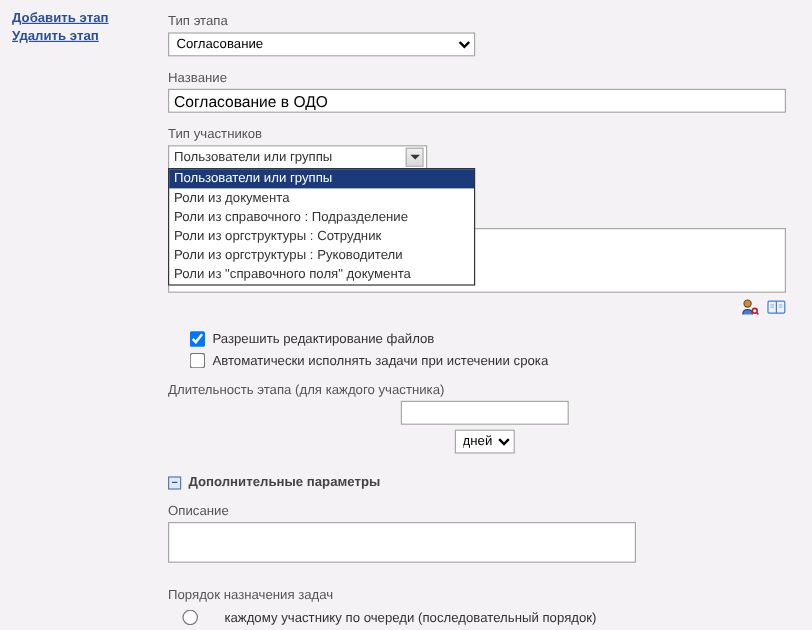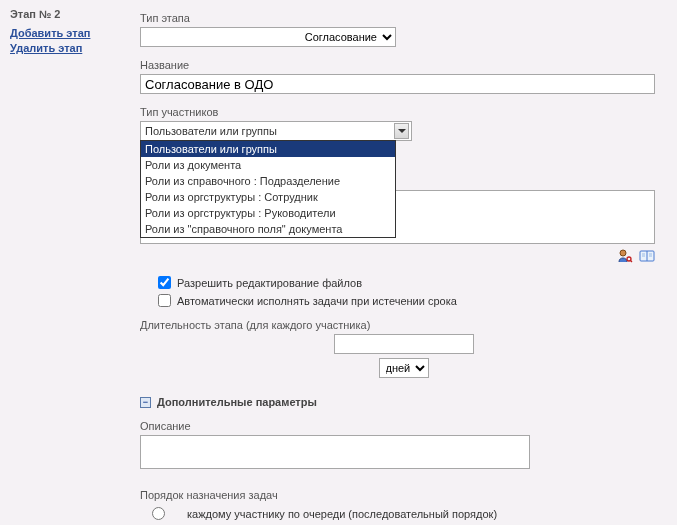--- a/index.html
+++ b/index.html
@@ -41,35 +41,35 @@
     margin: 4px 0 3px 0;
   }
   .select {
     font-family: Verdana, Arial, sans-serif;
     font-size: 11px;
     background: #fff;
     border: 1px solid #a7a7a7;
     height: 20px;
     padding: 1px 2px;
   }
-  .select-type { width: 256px; text-align: right; }
+  .select-type { width: 256px; }
   .select-inner { width: 50px; }
   .text-input {
     font-family: Verdana, Arial, sans-serif;
     font-size: 13px;
     border: 1px solid #a7a7a7;
     height: 20px;
     padding: 2px 4px;
     background: #fff;
   }
   .name-input { width: 515px; }
   .dur-input { width: 140px; }
   .dropdown-wrap {
     position: relative;
-    width: 272px;
+    width: 216px;
   }
   .dropdown-closed {
     border: 1px solid #a7a7a7;
     background: #fff;
     height: 20px;
     display: flex;
     align-items: center;
     justify-content: space-between;
     padding: 0 2px 0 4px;
     cursor: pointer;
@@ -184,21 +184,20 @@
   }
   .radio-row input { margin: 0; }
   .mt10 { margin-top: 12px; }
   .mt18 { margin-top: 18px; }
 </style>
 </head>
 <body>
 
 <div class="container">
   <div class="left-col">
-    <div class="stage-title">Этап № 2</div>
     <a class="link">Добавить этап</a>
     <a class="link">Удалить этап</a>
   </div>
 
   <div class="right-col">
     <div class="field-label">Тип этапа</div>
     <select class="select select-type">
       <option>Согласование</option>
     </select>
 

